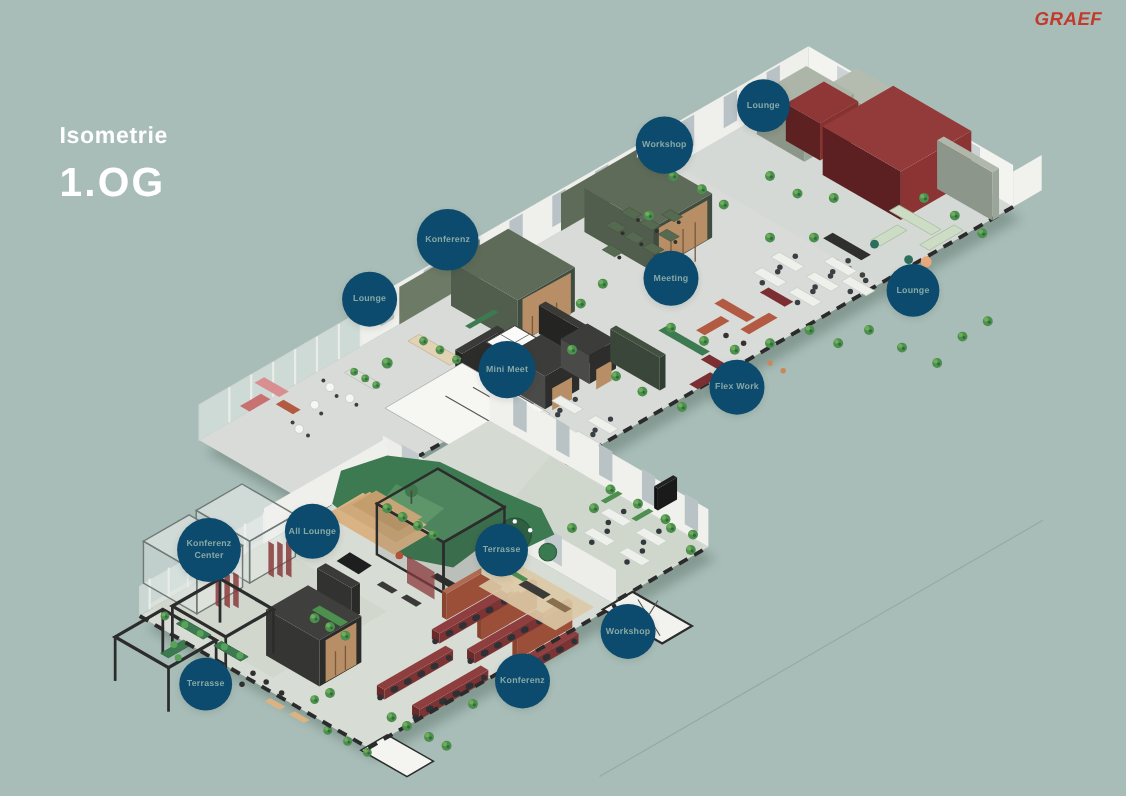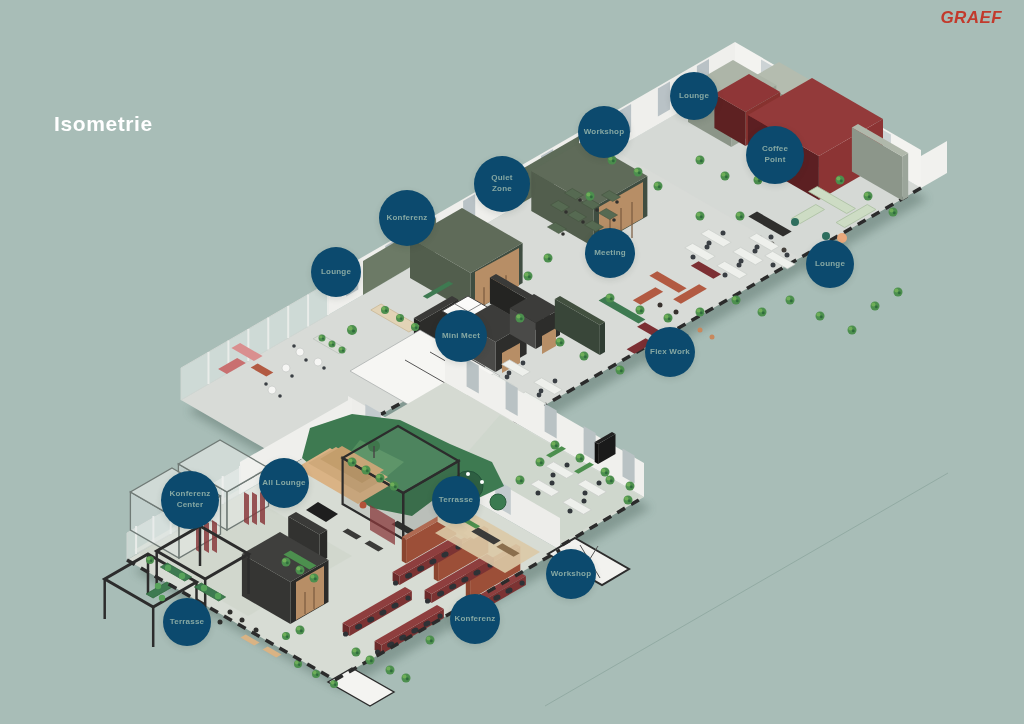--- a/index.html
+++ b/index.html
@@ -589,37 +589,30 @@
       <circle cx="430" cy="640" r="4.5" fill="#4c8f4e" stroke="none" stroke-width="0" opacity="1"></circle>
       <circle cx="428.425" cy="638.425" r="2.025" fill="#6fae58" stroke="none" stroke-width="0" opacity="1"></circle>
       <circle cx="431.35" cy="640.9" r="1.3499999999999999" fill="#2f6b3c" stroke="none" stroke-width="0" opacity="1"></circle>
       <circle cx="300" cy="630" r="4.5" fill="#4c8f4e" stroke="none" stroke-width="0" opacity="1"></circle>
       <circle cx="298.425" cy="628.425" r="2.025" fill="#6fae58" stroke="none" stroke-width="0" opacity="1"></circle>
       <circle cx="301.35" cy="630.9" r="1.3499999999999999" fill="#2f6b3c" stroke="none" stroke-width="0" opacity="1"></circle>
     </svg>
 
   <div class="titleblock">
     <div class="title-sub">Isometrie</div>
+    <div class="title-main">1.OG</div>
   </div>
   <div class="logo">GRAEF</div>
 
   <div class="bubble" style="left:694px;top:96px;width:48px;height:48px">
       <span>Lounge</span>
     </div>
   <div class="bubble" style="left:604px;top:132px;width:52px;height:52px">
       <span>Workshop</span>
     </div>
-  <div class="bubble" style="left:775px;top:155px;width:58px;height:58px">
-      <span>Coffee
-Point</span>
-    </div>
-  <div class="bubble" style="left:502px;top:184px;width:56px;height:56px">
-      <span>Quiet
-Zone</span>
-    </div>
   <div class="bubble" style="left:407px;top:218px;width:56px;height:56px">
       <span>Konferenz</span>
     </div>
   <div class="bubble" style="left:610px;top:253px;width:50px;height:50px">
       <span>Meeting</span>
     </div>
   <div class="bubble" style="left:830px;top:264px;width:48px;height:48px">
       <span>Lounge</span>
     </div>
   <div class="bubble" style="left:336px;top:272px;width:50px;height:50px">

